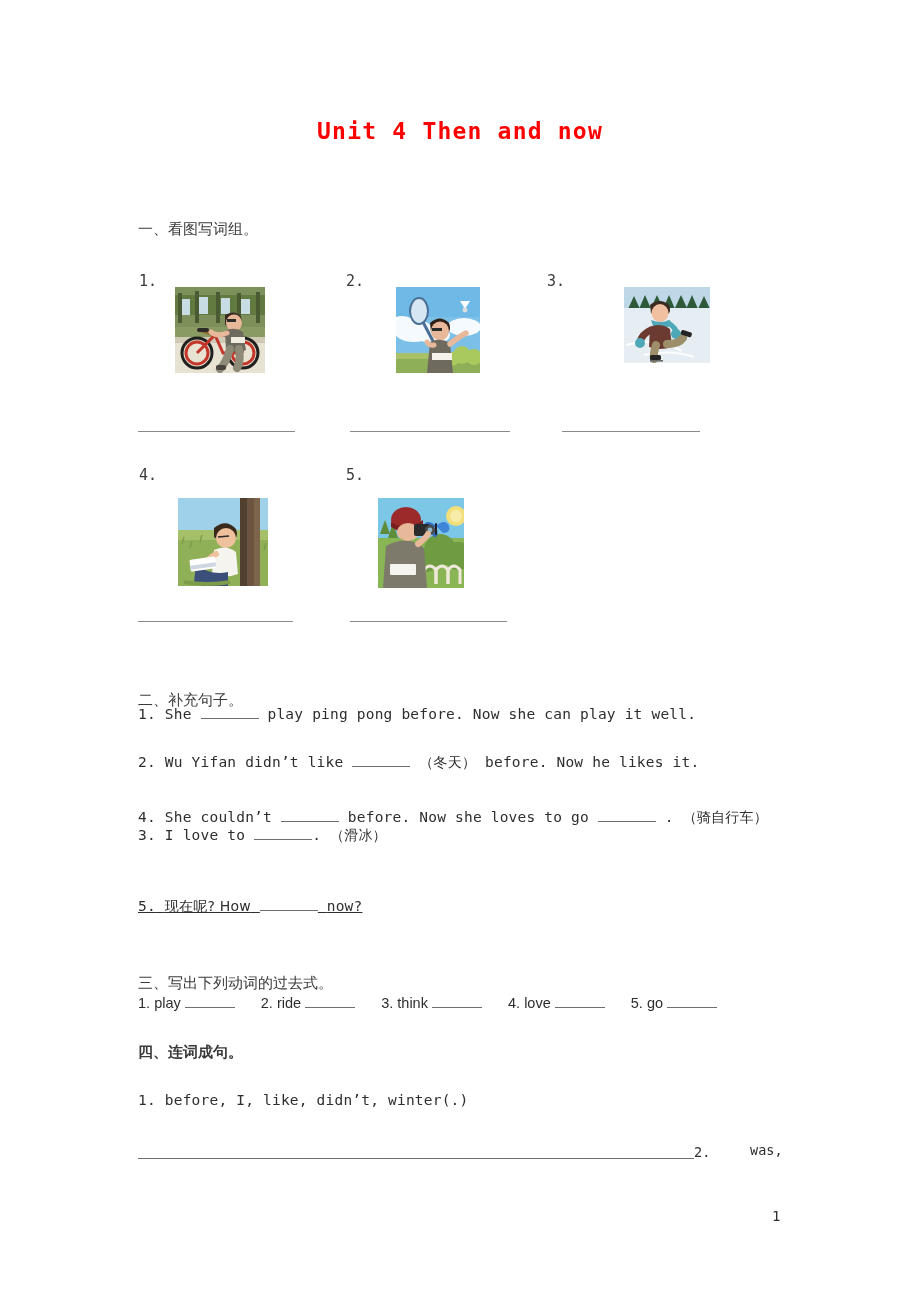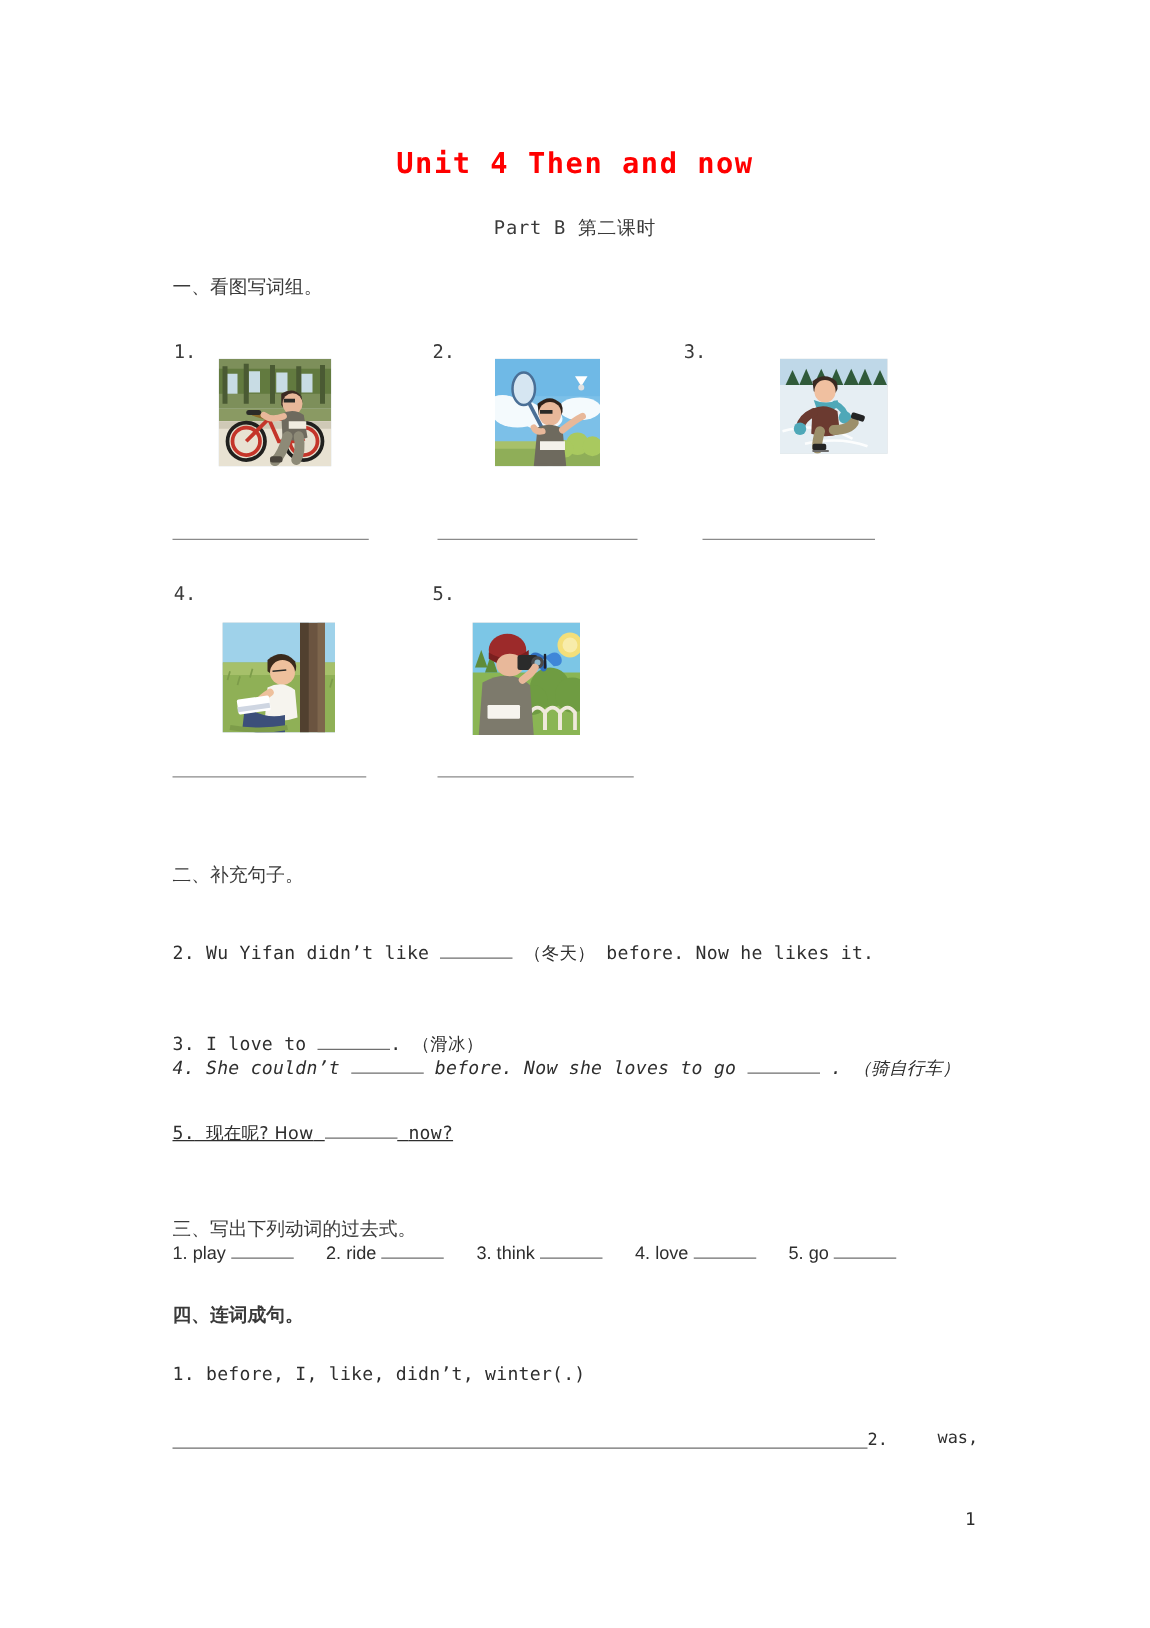--- a/index.html
+++ b/index.html
@@ -132,21 +132,20 @@
     font-size: 14px;
     color: #2e2e2e;
   }
 </style>
 </head>
 <body>
 
 <div class="page">
 
   <div class="doc-title">Unit 4 Then and now</div>
-  <div class="doc-subtitle">Part B 第二课时</div>
 
   <div class="sec-heading" style="top:220px;">一、看图写词组。</div>
 
   <div class="pic-num" style="left:139px; top:272px;">1.</div>
   <div class="pic-num" style="left:346px; top:272px;">2.</div>
   <div class="pic-num" style="left:547px; top:272px;">3.</div>
 
   <div class="thumb" style="left:175px; top:287px; width:90px; height:86px;">
     <svg width="90" height="86" viewBox="0 0 90 86">
       <rect x="0" y="0" width="90" height="86" fill="#dfe7ea"></rect>
@@ -332,37 +331,43 @@
       <circle cx="52" cy="32" r="2.4" fill="#8fb8cc"></circle>
       <path d="M40 46 q8 -6 10 -10" stroke="#e8b89a" stroke-width="6" fill="none" stroke-linecap="round"></path>
     </svg>
   </div>
 
   <div class="ans-line" style="left:138px; top:621px; width:155px;"></div>
   <div class="ans-line" style="left:350px; top:621px; width:157px;"></div>
 
   <div class="sec-heading" style="top:691px;">二、补充句子。</div>
 
+  <div class="q-line" style="top:706px;">
+    <span>1.</span>
+    <span>She</span>
+    <span class="blank b-lg"></span>
+    <span>play ping pong before. Now she can play it well.</span>
+  </div>
 
   <div class="q-line" style="top:754px;">
     <span>2.</span>
     <span>Wu Yifan didn’t like</span>
     <span class="blank b-lg"></span>
     <span class="cn">（冬天）</span>
     <span>before. Now he likes it.</span>
   </div>
 
   <div class="q-line" style="top:802px;margin-top:25px;">
     <span>3.</span>
     <span>I love to</span>
     <span class="blank b-lg"></span><span>.</span>
     <span class="cn">（滑冰）</span>
   </div>
 
-  <div class="q-line" style="top:846px;font-style:italic;">
+  <div class="q-line" style="top:809px;">
     <span>4.</span>
     <span>She couldn’t</span>
     <span class="blank b-lg"></span>
     <span>before. Now she loves to go</span>
     <span class="blank b-lg"></span>
     <span>.</span>
     <span class="cn">（骑自行车）</span>
   </div>
 
   <div class="q-line" style="top:898px;text-decoration:underline;">

